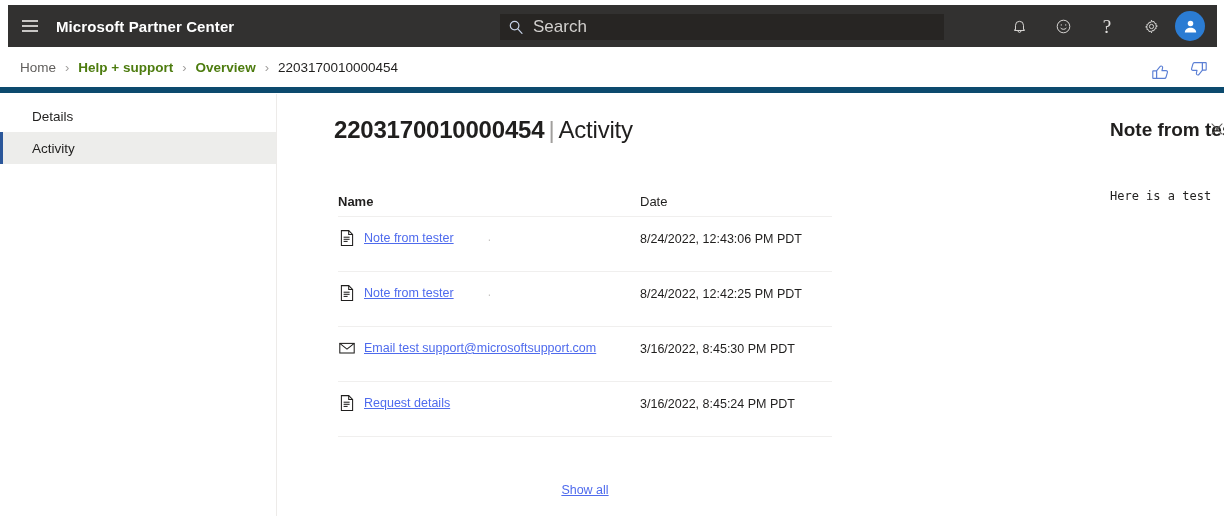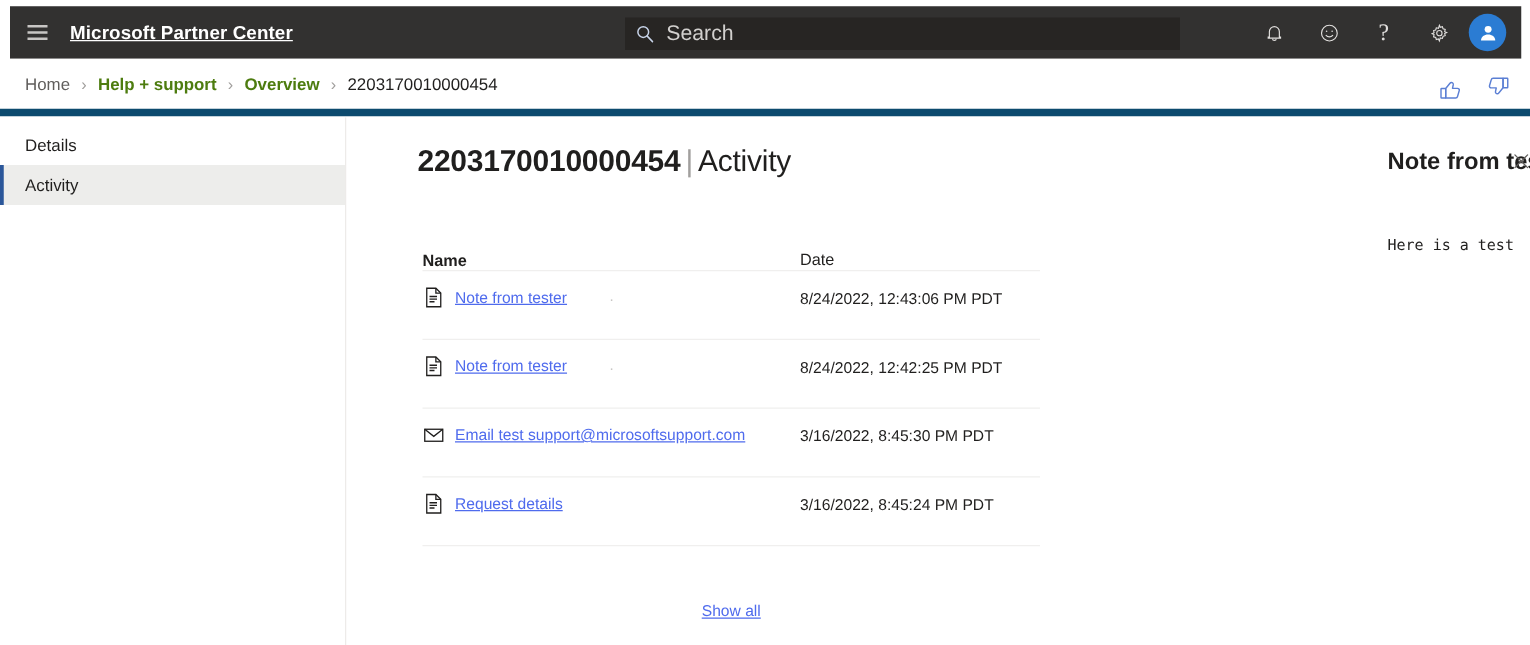--- a/index.html
+++ b/index.html
@@ -50,21 +50,20 @@
     height: 2px;
     background: #c8c6c4;
   }
   .brand {
     color: #ffffff;
     font-size: 15px;
     font-weight: bold;
     letter-spacing: 0.1px;
     white-space: nowrap;
     margin-left: 4px;
-    text-decoration: underline;
   }
   .search-box {
     position: absolute;
     left: 492px;
     top: 9px;
     width: 444px;
     height: 26px;
     background: #272523;
     display: flex;
     align-items: center;
@@ -187,21 +186,21 @@
     background: #ffffff;
     border-right: 1px solid #edebe9;
     box-sizing: border-box;
     padding-top: 6px;
   }
   .nav-item {
     position: relative;
     height: 32px;
     display: flex;
     align-items: center;
-    padding-left: 20px;
+    padding-left: 32px;
     font-size: 13.5px;
     color: #201f1e;
     cursor: pointer;
     box-sizing: border-box;
   }
   .nav-item.selected {
     background: #ededeb;
     font-weight: normal;
   }
   .nav-item.selected::before {
@@ -246,21 +245,21 @@
 
   
   .activity-table {
     position: absolute;
     left: 40px;
     top: 92px;
     width: 494px;
   }
   .at-head {
     display: flex;
-    align-items: flex-end;
+    align-items: center;
     height: 30px;
     border-bottom: 1px solid #f0efee;
     font-size: 13px;
     font-weight: bold;
     color: #201f1e;
   }
   .at-row {
     display: flex;
     align-items: flex-start;
     min-height: 55px;

